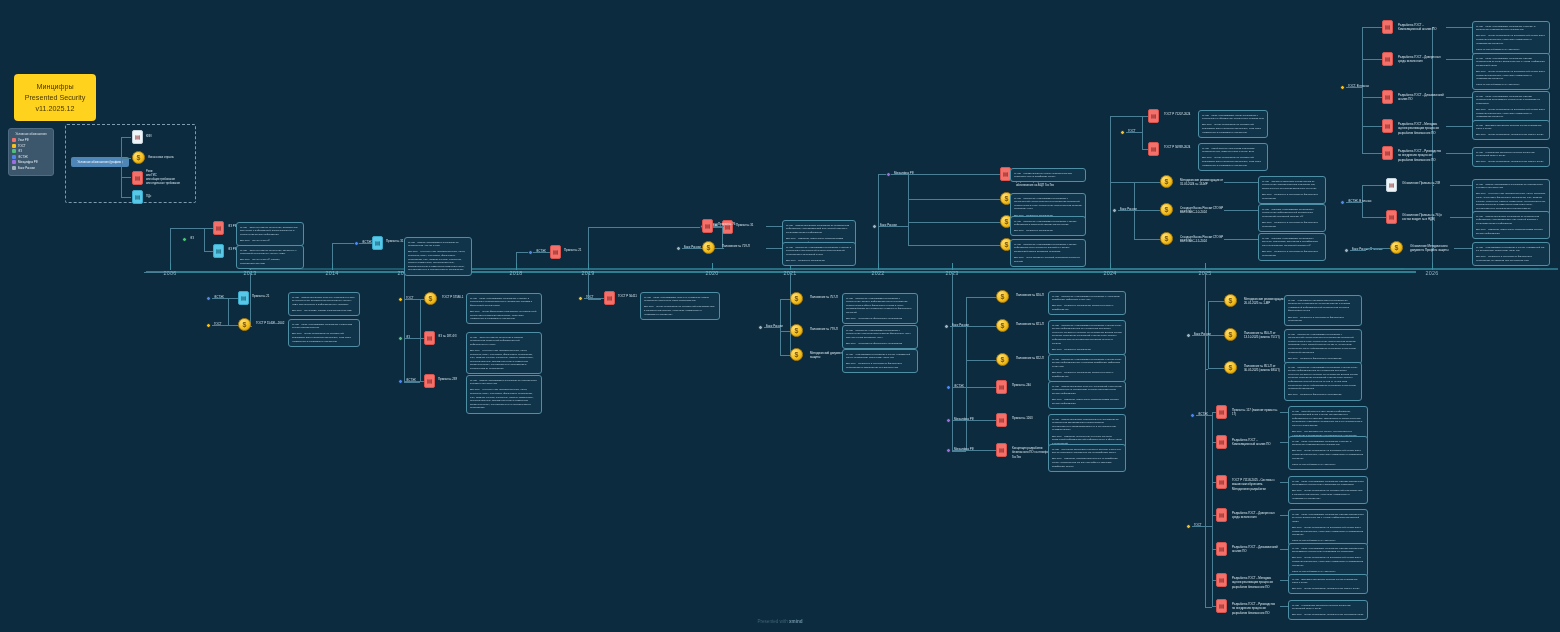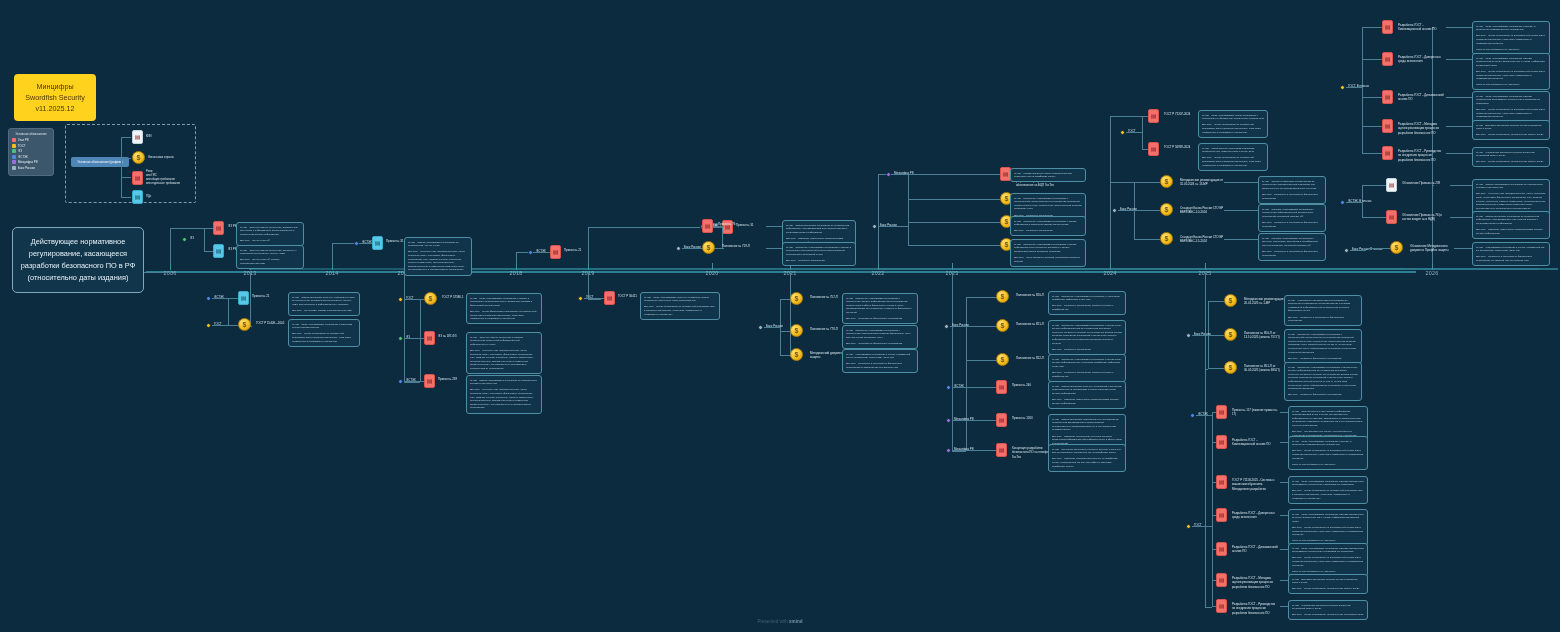--- a/index.html
+++ b/index.html
@@ -115,21 +115,21 @@
   }
   .footer b{color:#6e93a8;}
 </style>
 </head>
 <body>
 
 <div id="canvas">
 
   <div class="title-card">
     <div>Минцифры</div>
-    <div>Swordfish Security</div>
+    <div>Presented Security</div>
     <div>v11.2025.12</div>
   </div>
 
   <div class="legend">
     <div class="legend-title">Условные обозначения</div>
     <div id="legend-rows">
         <div class="legend-row">
           <span class="legend-chip" style="background: rgb(244, 112, 107);"></span>
           <span class="legend-label">Указ РФ</span>
         </div>
@@ -194,21 +194,20 @@
           <div class="gl-txt">
             <div>ПДн</div>
           </div>
         </div>
         <div class="ln h" style="left: 55px; top: 72px; width: 10px;"></div>
         <div class="ln v" style="left: 55px; top: 12px; height: 60px;"></div>
         <div class="ln h" style="left: 63px; top: 40px; width: 0px;"></div>
       </div>
   </div>
 
-  <div class="root-box">Действующее нормативное регулирование, касающееся разработки безопасного ПО в РФ (относительно даты издания)</div>
 
   <div id="timeline-layer">
       <div class="axis" style="left: 146px; top: 271px; width: 1270px;"></div>
       <div class="axis up" style="left: 249px; top: 268px; width: 1290px; opacity: 0.55;"></div>
       <div class="axis up" style="left: 404px; top: 268px; width: 1000px; opacity: 0.55;"></div>
       <div class="axis up" style="left: 878px; top: 268px; width: 680px; opacity: 0.55;"></div>
       <div class="axis up" style="left: 1205px; top: 268px; width: 353px; opacity: 0.55;"></div>
       <div class="tick" style="left: 170px; top: 263px;"></div>
       <div class="year" style="left: 170px; top: 270px;">2006</div>
       <div class="tick" style="left: 250px; top: 263px;"></div>

